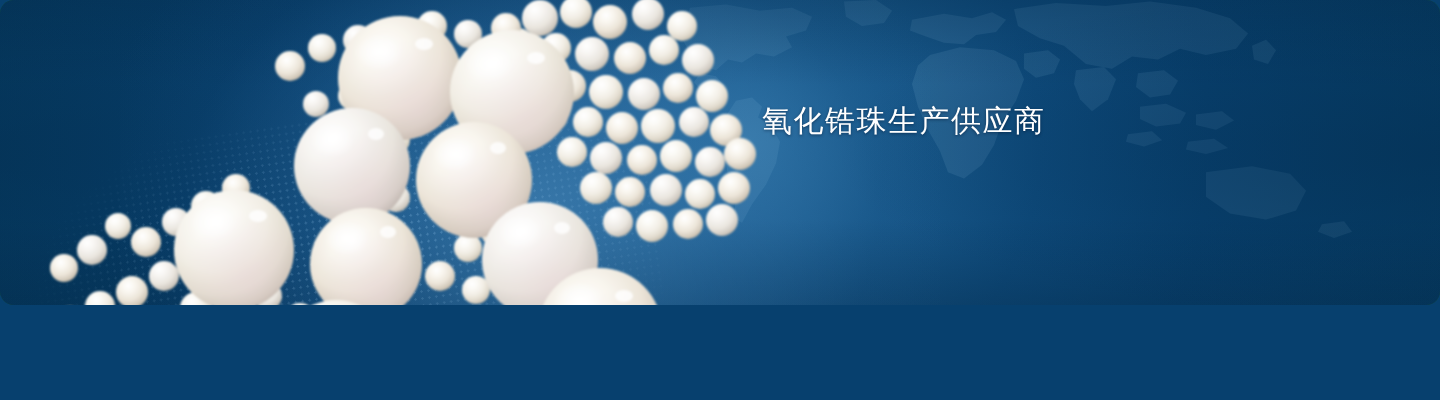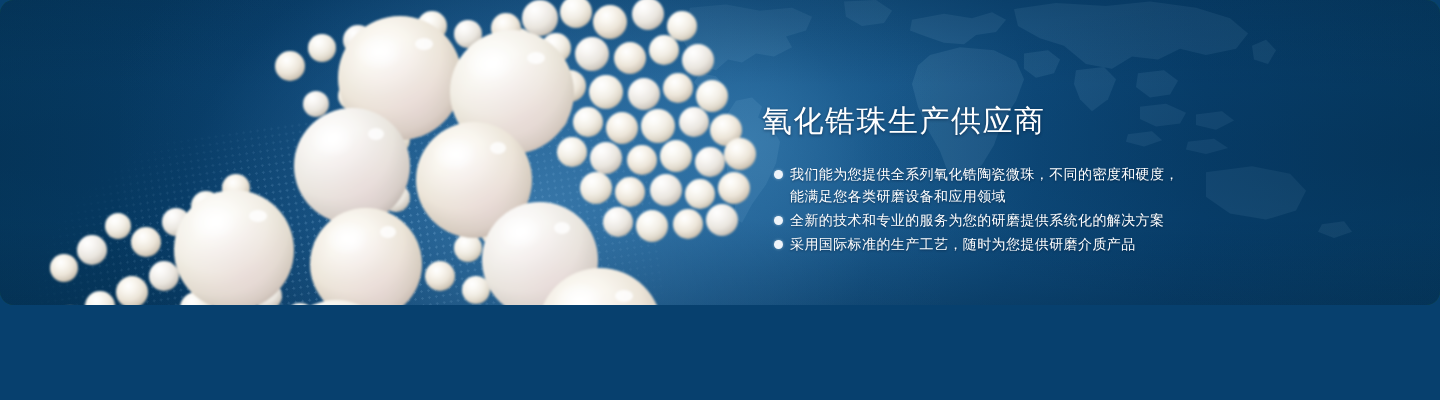--- a/index.html
+++ b/index.html
@@ -368,30 +368,15 @@
           <ellipse cx="438" cy="344" rx="22" ry="17" fill="url(#spec)"></ellipse>
           <ellipse cx="480" cy="340" rx="8" ry="6" fill="#ffffff" opacity=".78"></ellipse>
         </g>
       </g>
     </svg>
   </div>
 
   <div class="copy">
     <h1 class="headline">氧化锆珠生产供应商</h1>
 
-    <ul class="bullets">
-      <li class="bullet">
-        <span class="dot"></span>
-        <span>我们能为您提供全系列氧化锆陶瓷微珠，不同的密度和硬度，</span>
-        <span class="line2">能满足您各类研磨设备和应用领域</span>
-      </li>
-      <li class="bullet">
-        <span class="dot"></span>
-        <span>全新的技术和专业的服务为您的研磨提供系统化的解决方案</span>
-      </li>
-      <li class="bullet">
-        <span class="dot"></span>
-        <span>采用国际标准的生产工艺，随时为您提供研磨介质产品</span>
-      </li>
-    </ul>
   </div>
 
 </div>
 
 </body></html>

